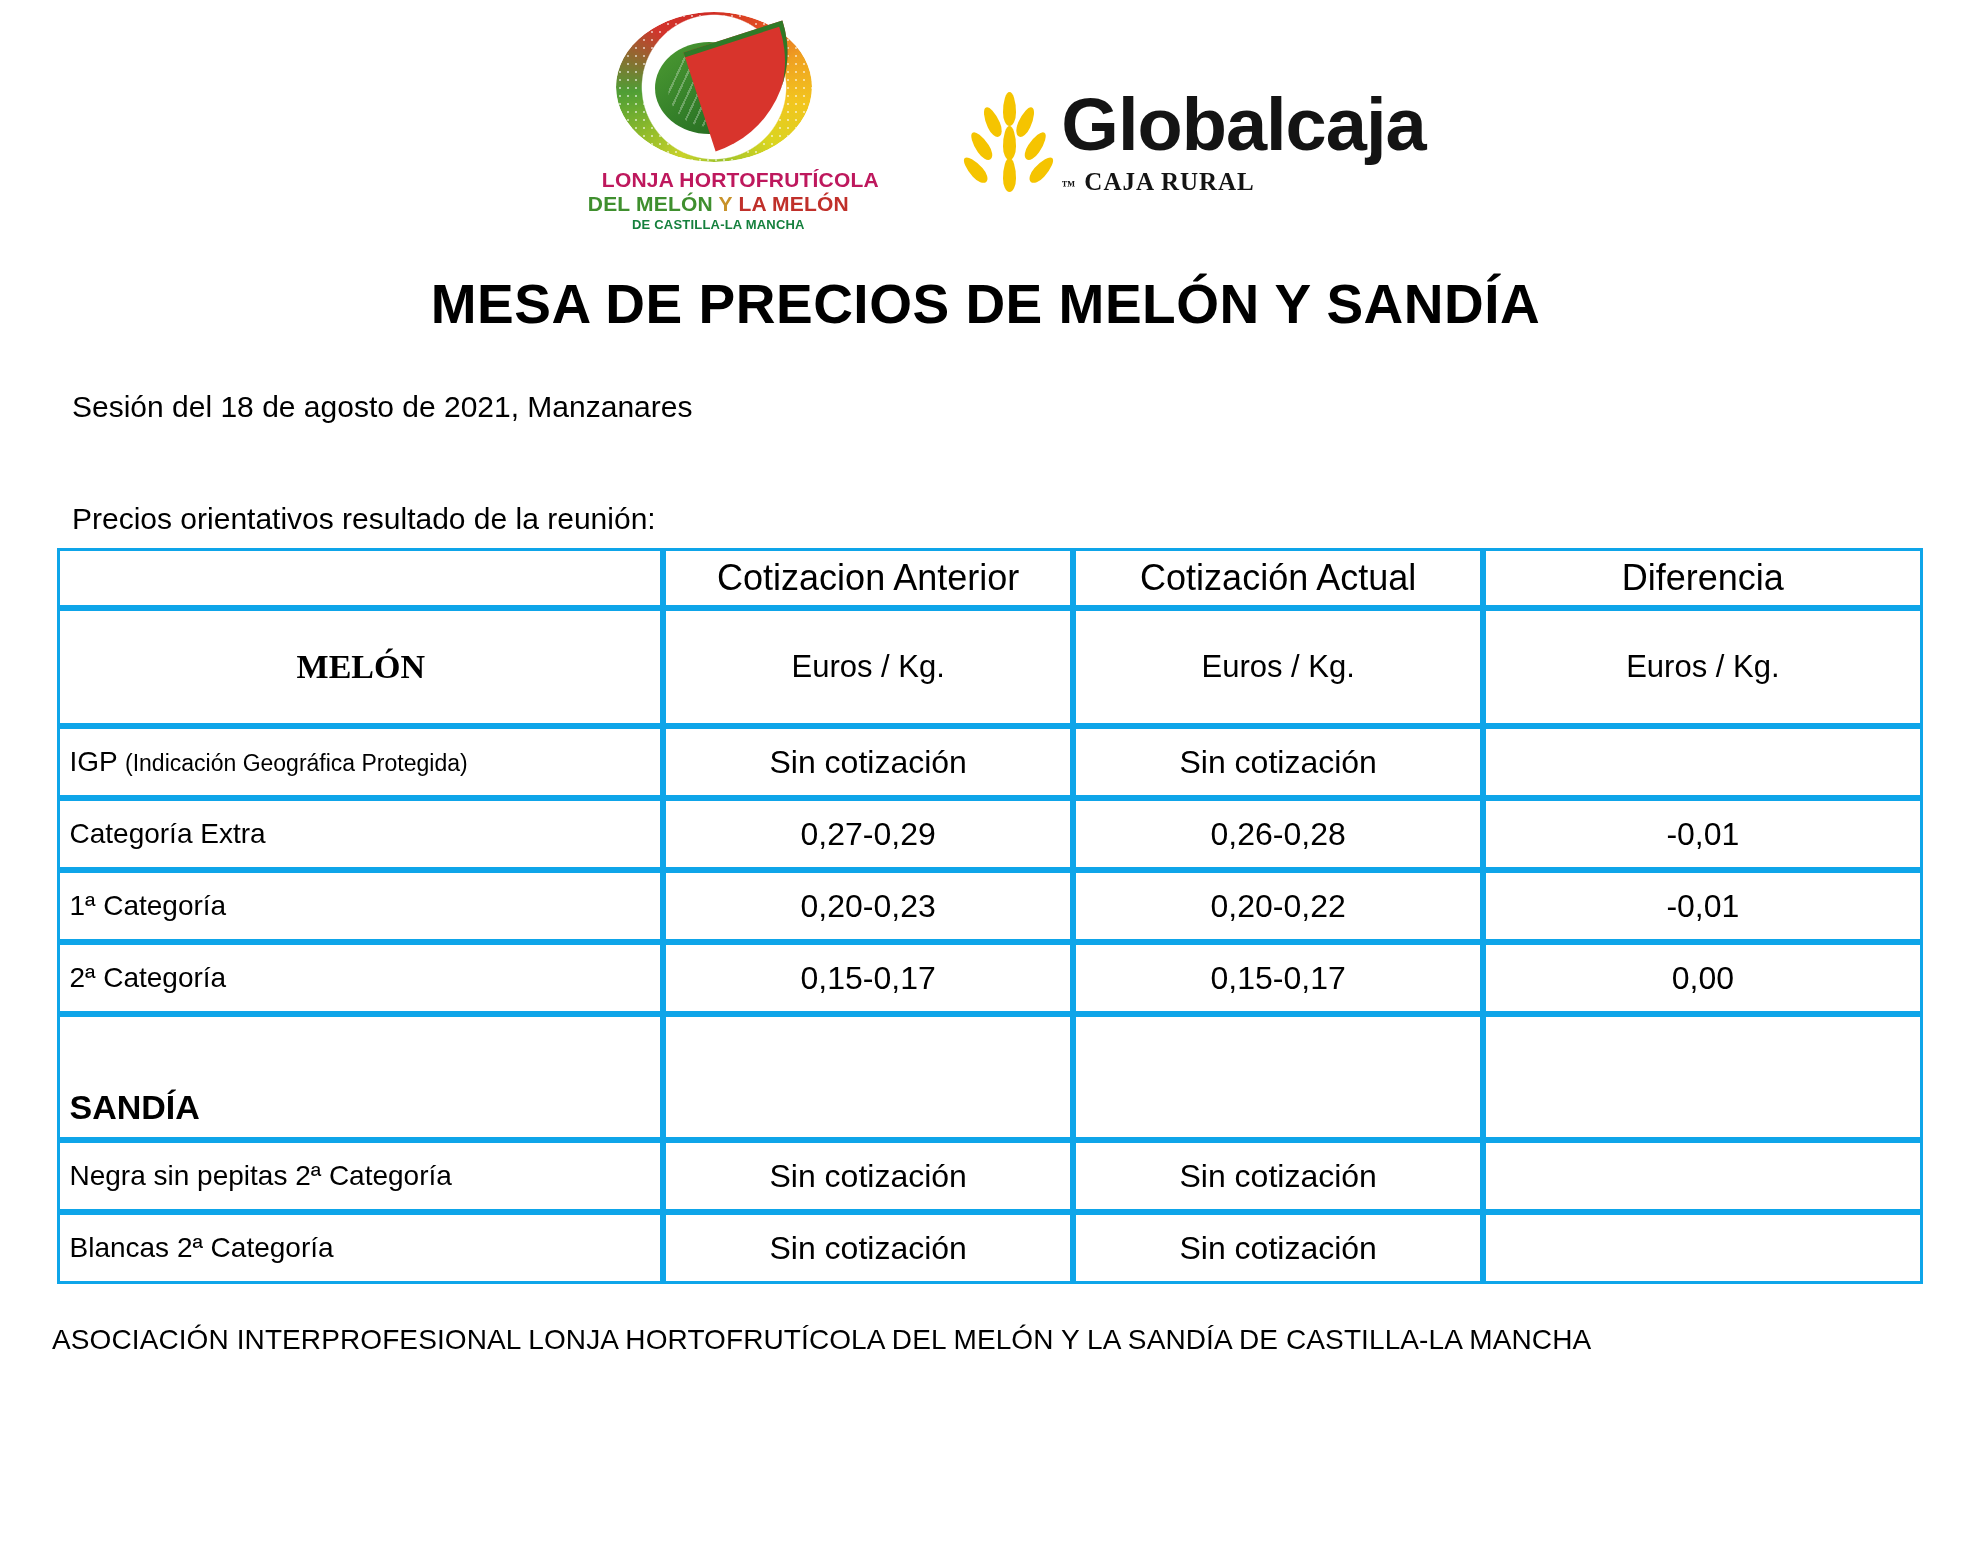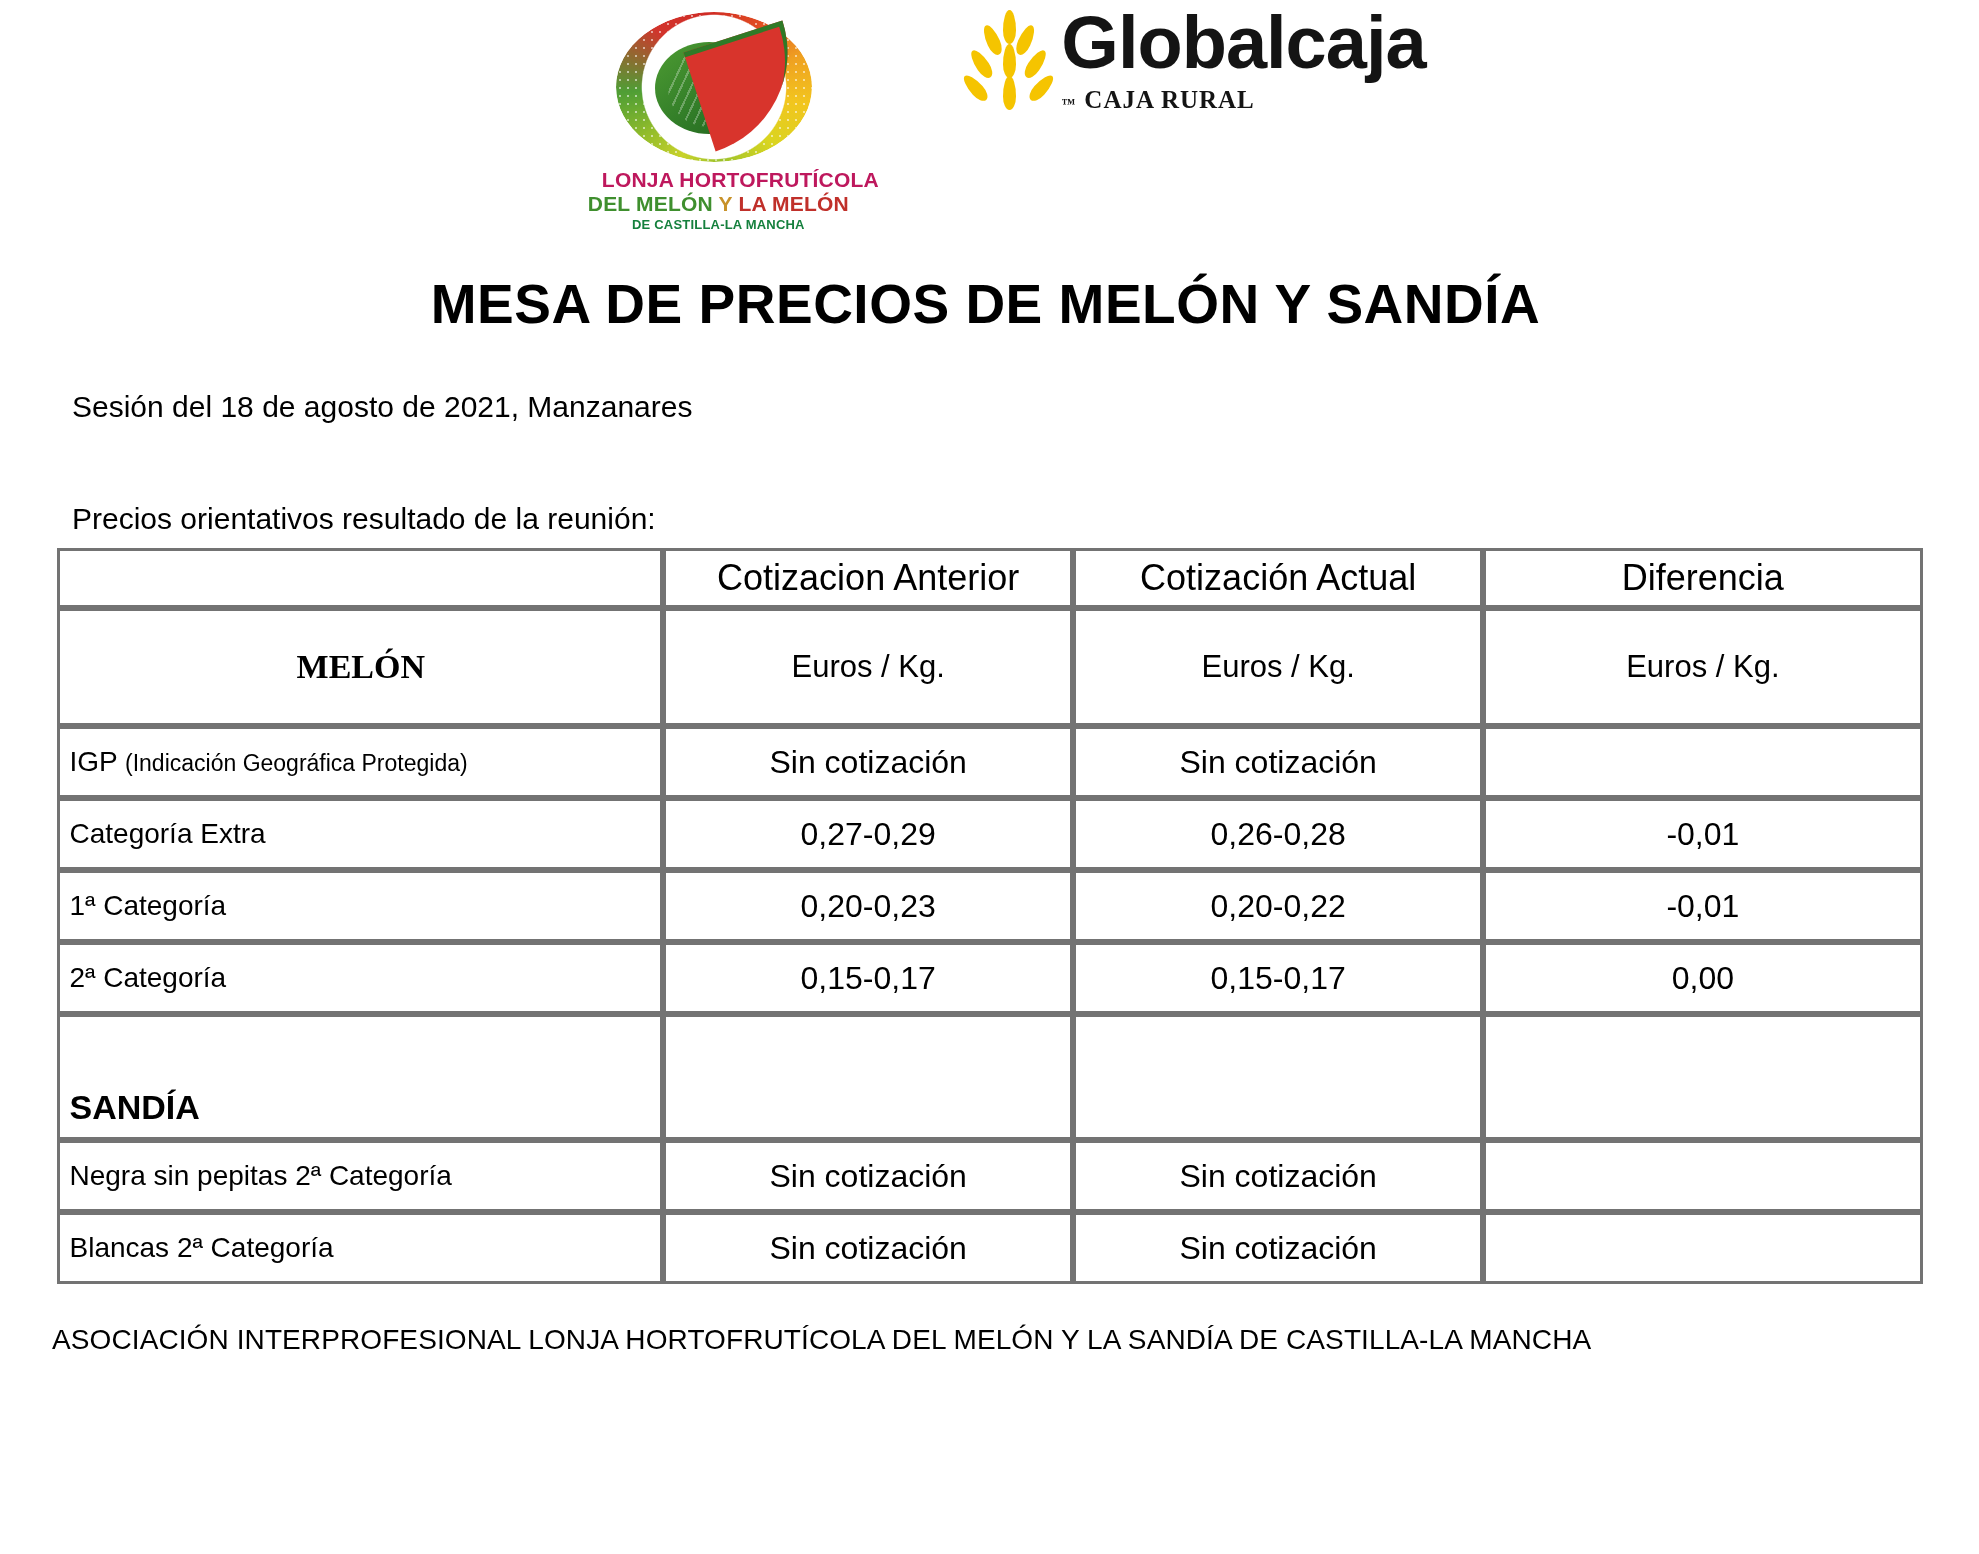--- a/index.html
+++ b/index.html
@@ -96,20 +96,21 @@
     line-height: 1.12;
   }
   .lonja-text1 { color: #be185d; font-size: 21px; margin-left: 44px; }
   .lonja-text2 { font-size: 21px; }
   .lonja-text2 .m { color: #3f8f2e; }
   .lonja-text2 .y { color: #c8922a; }
   .lonja-text2 .s { color: #c0302a; }
   .lonja-text3 { color: #15803d; font-size: 13px; margin-top: 3px; }
 
   .global-logo {
+    margin-top: 82px;
     display: flex;
     align-items: flex-start;
   }
   .wheat {
     width: 108px;
     height: 108px;
     position: relative;
   }
   .wheat i {
     position: absolute;
@@ -160,21 +161,21 @@
     margin: 0 auto;
     width: 1866px;
   }
   table.prices {
     width: 100%;
     border-collapse: separate;
     border-spacing: 0;
     table-layout: fixed;
   }
   table.prices td {
-    border: 3px solid #737373;
+    border: 3px solid #0ea5e9;
     padding: 0 8px;
     vertical-align: middle;
     background: #fff;
   }
   .col-concept { width: 580px; }
   .col-val { width: 392px; }
   .col-diff { width: 420px; }
 
   .hdr td {
     text-align: center;

